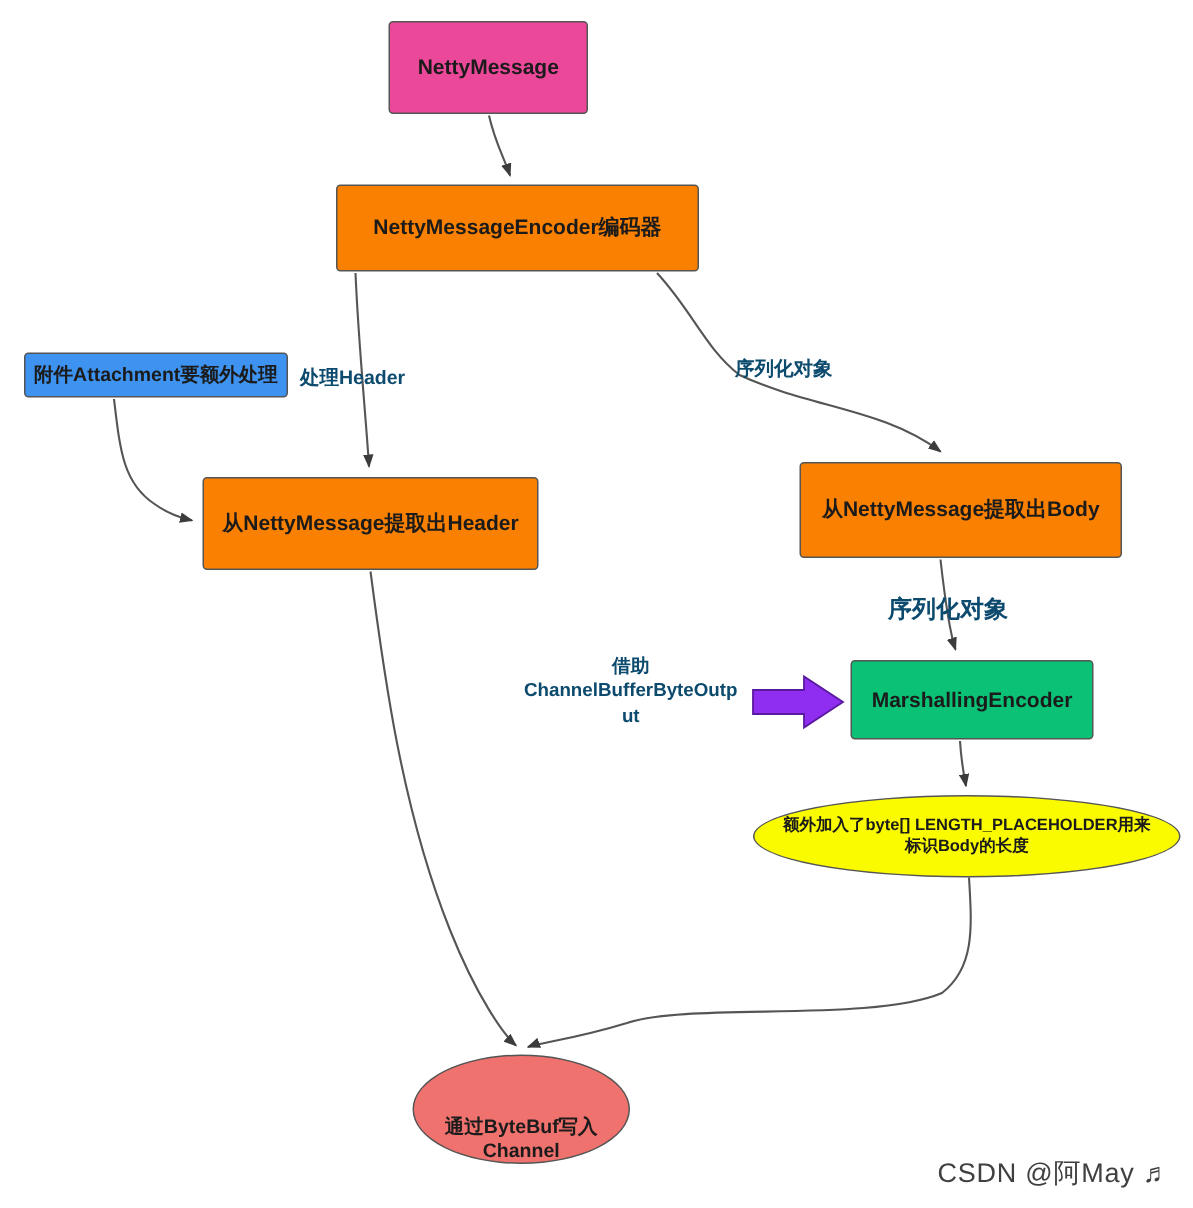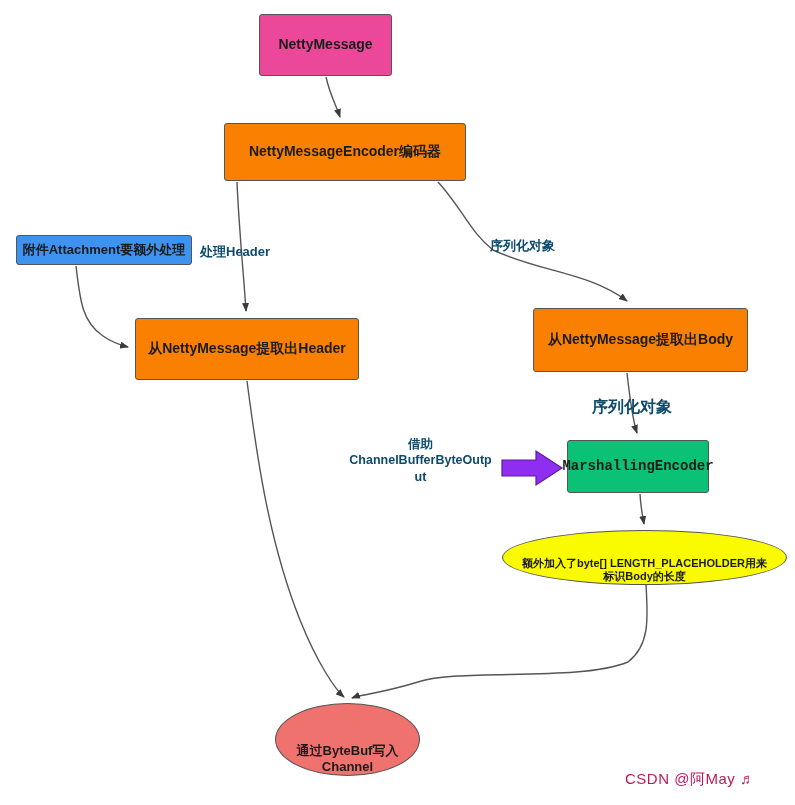--- a/index.html
+++ b/index.html
@@ -57,22 +57,22 @@
     font-size: 13px;
     line-height: 1.3;
     text-align: center;
     white-space: pre-line;
   }
   .arrow-block {
     position: absolute;
   }
   .watermark {
     position: absolute;
-    color: #be185d;
-    font-size: 15px;
+    color: #404040;
+    font-size: 18px;
     letter-spacing: 0.5px;
     white-space: nowrap;
   }
 </style>
 </head>
 <body>
 
 <div id="canvas">
 
   <svg class="edges" viewBox="0 0 795 805" xmlns="http://www.w3.org/2000/svg">
@@ -106,25 +106,25 @@
   </div>
 
   <div class="node rect n-blue" style="left:16px; top:235px; width:176px; height:30px; font-size:13px;">
     <span>附件Attachment要额外处理</span>
   </div>
 
   <div class="node rect n-orange" style="left:517px; top:308px; width:215px; height:64px; font-size:14px;margin-left:16px;">
     <span>从NettyMessage提取出Body</span>
   </div>
 
-  <div class="node rect n-emerald" style="left:567px; top:440px; width:142px; height:53px; font-size:14px;font-family:Liberation Mono, monospace;">
+  <div class="node rect n-emerald" style="left:567px; top:440px; width:162px; height:53px; font-size:14px;">
     <span>MarshallingEncoder</span>
   </div>
 
-  <div class="node ellipse n-yellow" style="left:502px; top:530px; width:285px; height:55px; font-size:11px; padding:0 14px;align-items:flex-end;">
+  <div class="node ellipse n-yellow" style="left:502px; top:530px; width:285px; height:55px; font-size:11px; padding:0 14px;">
     <span>额外加入了byte[] LENGTH_PLACEHOLDER用来标识Body的长度</span>
   </div>
 
   <div class="node ellipse n-red" style="left:275px; top:703px; width:145px; height:73px; font-size:13px;align-items:flex-end;">
     <span>通过ByteBuf写入Channel</span>
   </div>
 
   <div class="edge-label" style="left:200px; top:244px;">处理Header</div>
 
   <div class="edge-label" style="left:490px; top:238px;">序列化对象</div>

